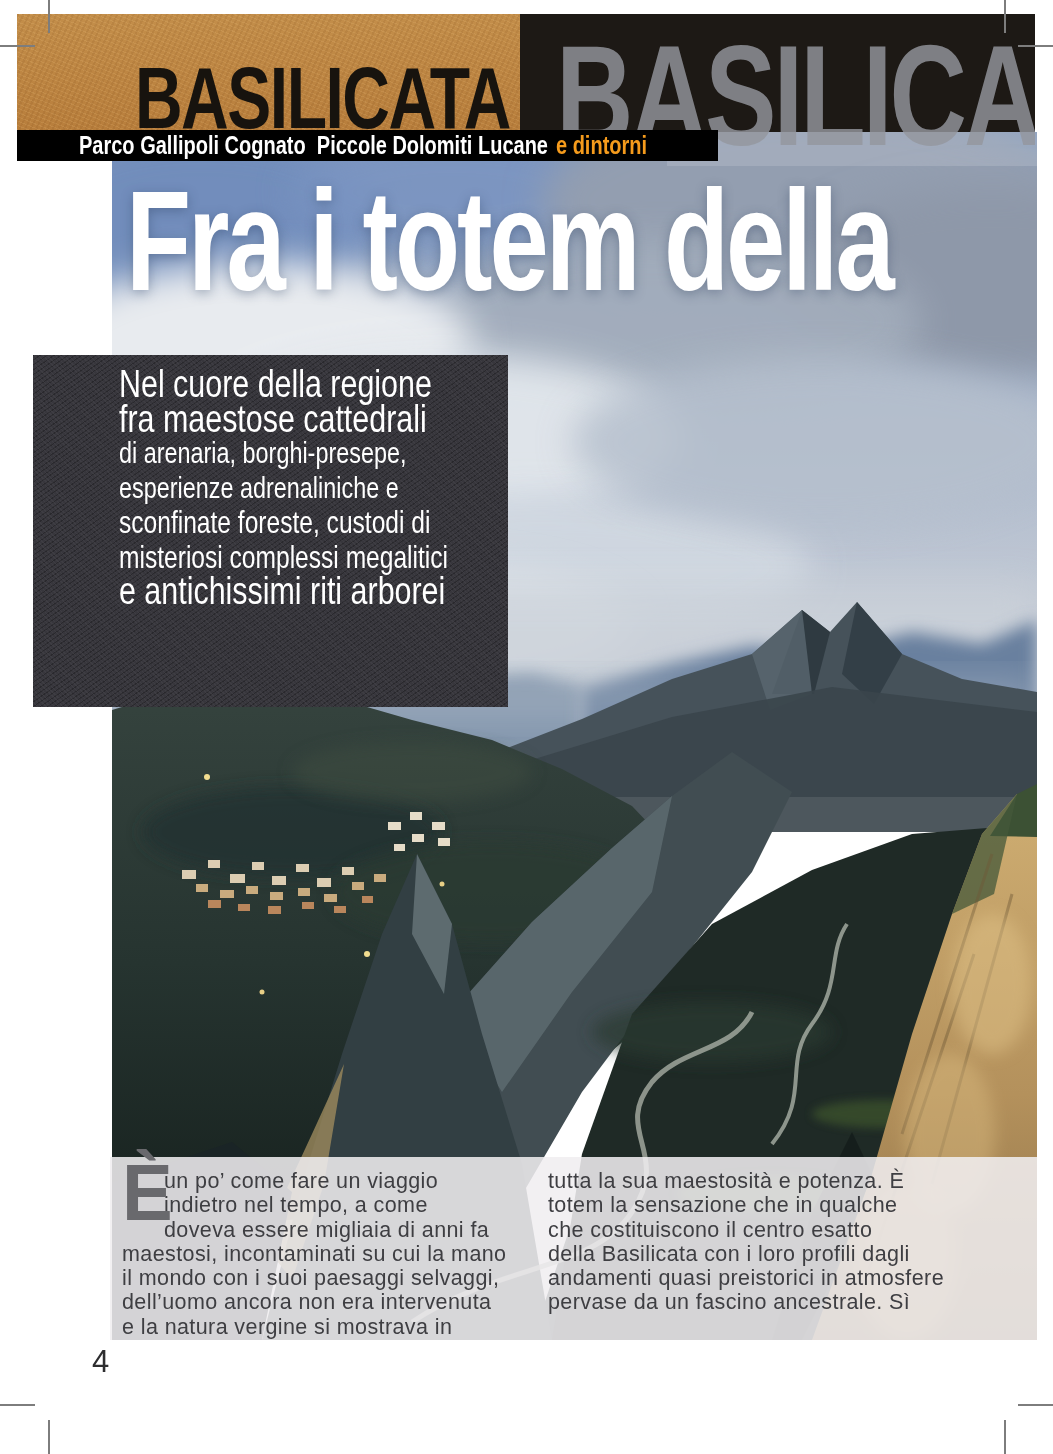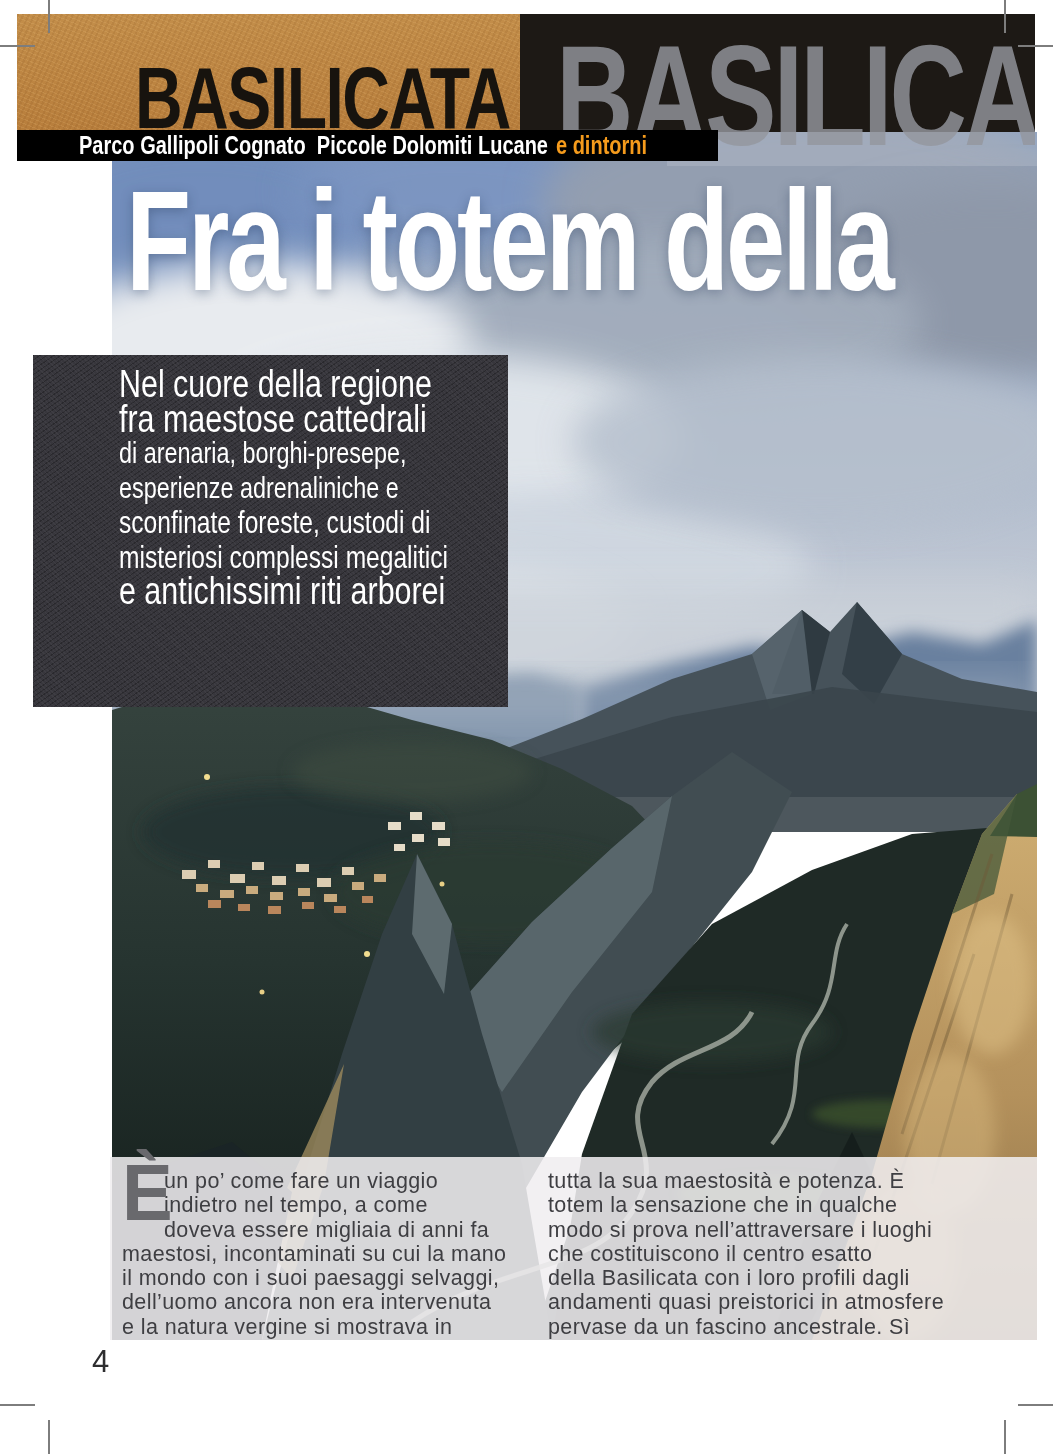--- a/index.html
+++ b/index.html
@@ -272,21 +272,20 @@
       <div class="al indent">indietro nel tempo, a come</div>
       <div class="al indent">doveva essere migliaia di anni fa</div>
       <div class="al">maestosi, incontaminati su cui la mano</div>
       <div class="al">il mondo con i suoi paesaggi selvaggi,</div>
       <div class="al">dell’uomo ancora non era intervenuta</div>
       <div class="al">e la natura vergine si mostrava in</div>
     </div>
     <div class="col col-right">
       <div class="al">tutta la sua maestosità e potenza. È</div>
       <div class="al">totem la sensazione che in qualche</div>
-      <div class="al">modo si prova nell’attraversare i luoghi</div>
       <div class="al">che costituiscono il centro esatto</div>
       <div class="al">della Basilicata con i loro profili dagli</div>
       <div class="al">andamenti quasi preistorici in atmosfere</div>
       <div class="al">pervase da un fascino ancestrale. Sì</div>
     </div>
   </div>
 
   <div class="page-number">4</div>
 
   <div class="cm cm-tl-v"></div>

